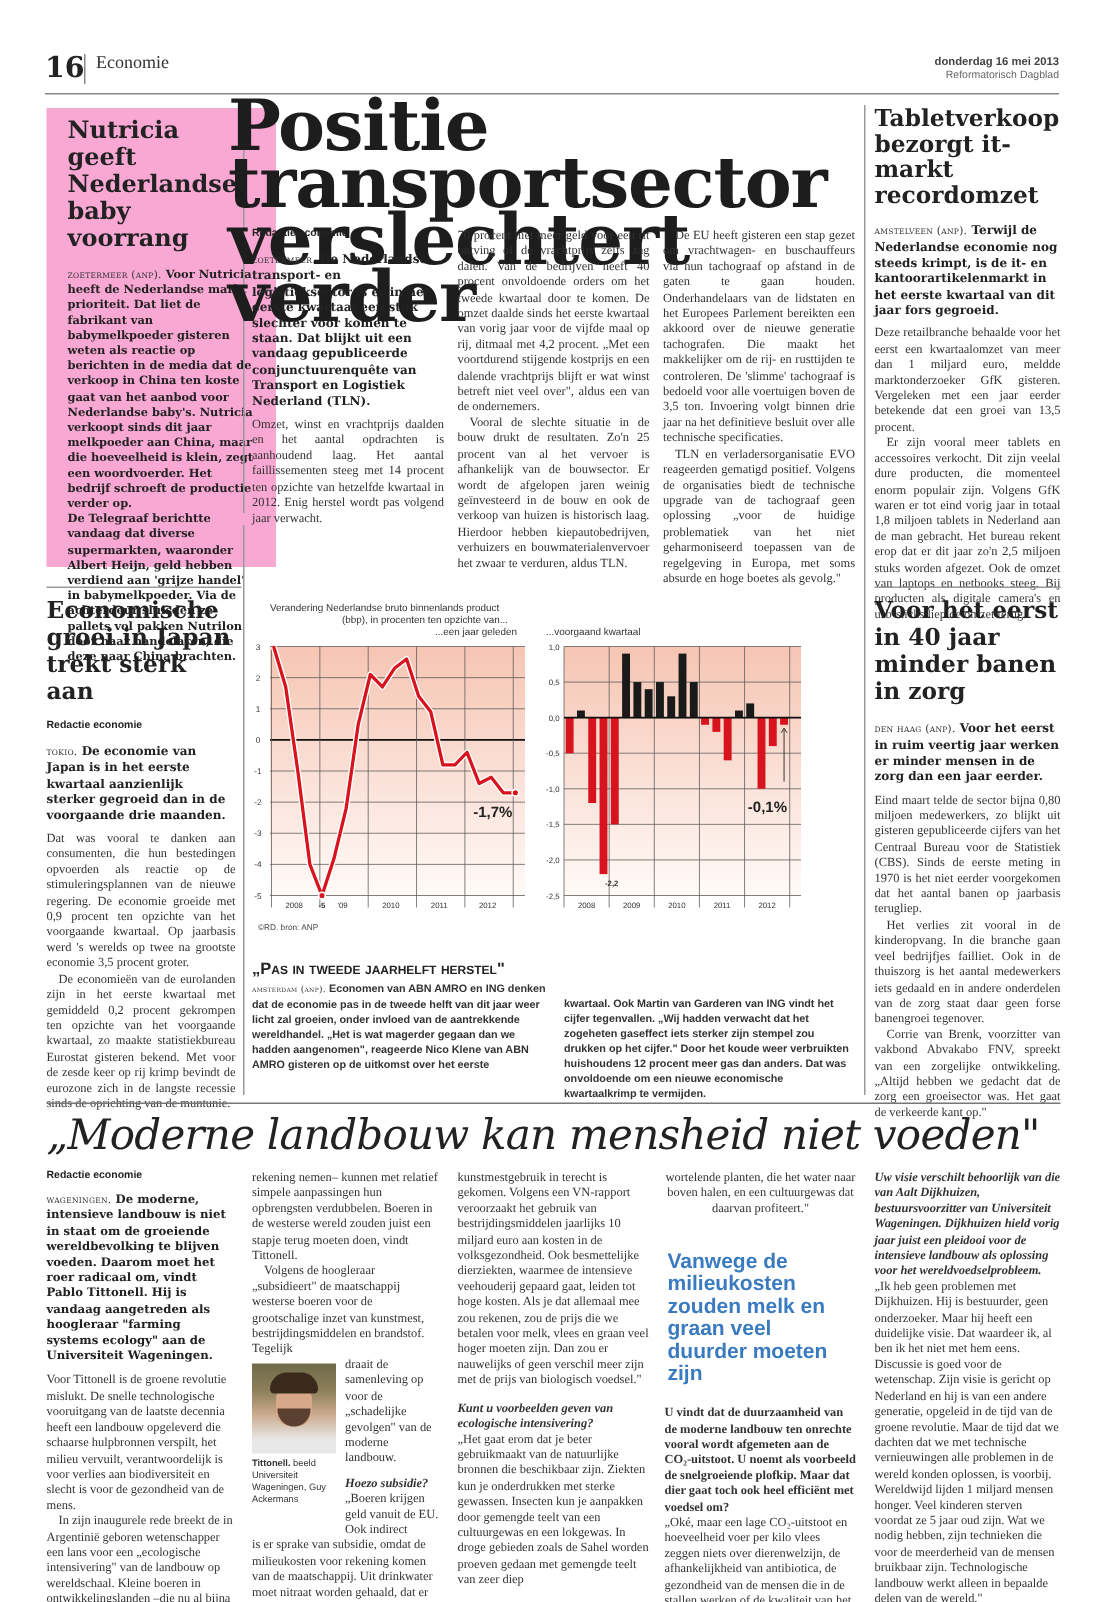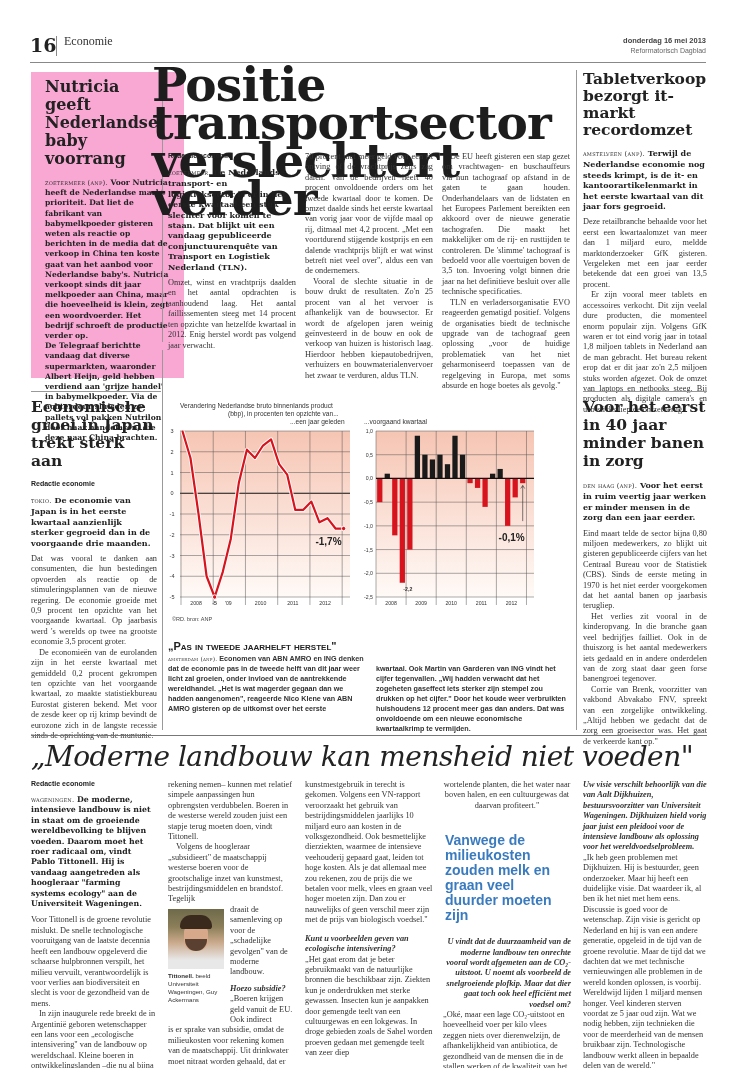--- a/index.html
+++ b/index.html
@@ -256,20 +256,20 @@
 
 <div class="abs" style="left:305px;top:780px;width:128px;">
   <p class="body-txt" style="text-align:left;">kunstmestgebruik in terecht is gekomen. Volgens een VN-rapport veroorzaakt het gebruik van bestrijdingsmiddelen jaarlijks 10 miljard euro aan kosten in de volksgezondheid. Ook besmettelijke dierziekten, waarmee de intensieve veehouderij gepaard gaat, leiden tot hoge kosten. Als je dat allemaal mee zou rekenen, zou de prijs die we betalen voor melk, vlees en graan veel hoger moeten zijn. Dan zou er nauwelijks of geen verschil meer zijn met de prijs van biologisch voedsel."</p>
   <p class="body-txt" style="font-style:italic;font-weight:bold;margin-top:8px;text-align:left;">Kunt u voorbeelden geven van ecologische intensivering?</p>
   <p class="body-txt" style="text-align:left;">„Het gaat erom dat je beter gebruikmaakt van de natuurlijke bronnen die beschikbaar zijn. Ziekten kun je onderdrukken met sterke gewassen. Insecten kun je aanpakken door gemengde teelt van een cultuurgewas en een lokgewas. In droge gebieden zoals de Sahel worden proeven gedaan met gemengde teelt van zeer diep</p>
 </div>
 
 <div class="abs" style="left:443px;top:780px;width:128px;">
   <p class="body-txt" style="text-align:center;">wortelende planten, die het water naar boven halen, en een cultuurgewas dat daarvan profiteert."</p>
   <p style="font-family:'Liberation Sans',sans-serif;font-weight:bold;font-size:14px;line-height:15px;color:#3a7bbf;margin:22px 0 14px 2px;">Vanwege de milieukosten zouden melk en graan veel duurder moeten zijn</p>
-  <p class="body-txt" style="font-style:italic;font-weight:bold;text-align:right;">U vindt dat de duurzaamheid van de moderne landbouw ten onrechte vooral wordt afgemeten aan de CO₂-uitstoot. U noemt als voorbeeld de snelgroeiende plofkip. Maar dat dier gaat toch ook heel efficiënt met voedsel om?</p>
+  <p class="body-txt" style="font-weight:bold;text-align:left;">U vindt dat de duurzaamheid van de moderne landbouw ten onrechte vooral wordt afgemeten aan de CO₂-uitstoot. U noemt als voorbeeld de snelgroeiende plofkip. Maar dat dier gaat toch ook heel efficiënt met voedsel om?</p>
   <p class="body-txt" style="text-align:left;">„Oké, maar een lage CO₂-uitstoot en hoeveelheid voer per kilo vlees zeggen niets over dierenwelzijn, de afhankelijkheid van antibiotica, de gezondheid van de mensen die in de stallen werken of de kwaliteit van het kippenvlees."</p>
 </div>
 
 <div class="abs" style="left:583px;top:780px;width:124px;">
   <p class="body-txt" style="font-style:italic;font-weight:bold;text-align:left;">Uw visie verschilt behoorlijk van die van Aalt Dijkhuizen, bestuursvoorzitter van Universiteit Wageningen. Dijkhuizen hield vorig jaar juist een pleidooi voor de intensieve landbouw als oplossing voor het wereldvoedselprobleem.</p>
   <p class="body-txt" style="text-align:left;">„Ik heb geen problemen met Dijkhuizen. Hij is bestuurder, geen onderzoeker. Maar hij heeft een duidelijke visie. Dat waardeer ik, al ben ik het niet met hem eens. Discussie is goed voor de wetenschap. Zijn visie is gericht op Nederland en hij is van een andere generatie, opgeleid in de tijd van de groene revolutie. Maar de tijd dat we dachten dat we met technische vernieuwingen alle problemen in de wereld konden oplossen, is voorbij. Wereldwijd lijden 1 miljard mensen honger. Veel kinderen sterven voordat ze 5 jaar oud zijn. Wat we nodig hebben, zijn technieken die voor de meerderheid van de mensen bruikbaar zijn. Technologische landbouw werkt alleen in bepaalde delen van de wereld."</p>
 </div>
 
 </body></html>

